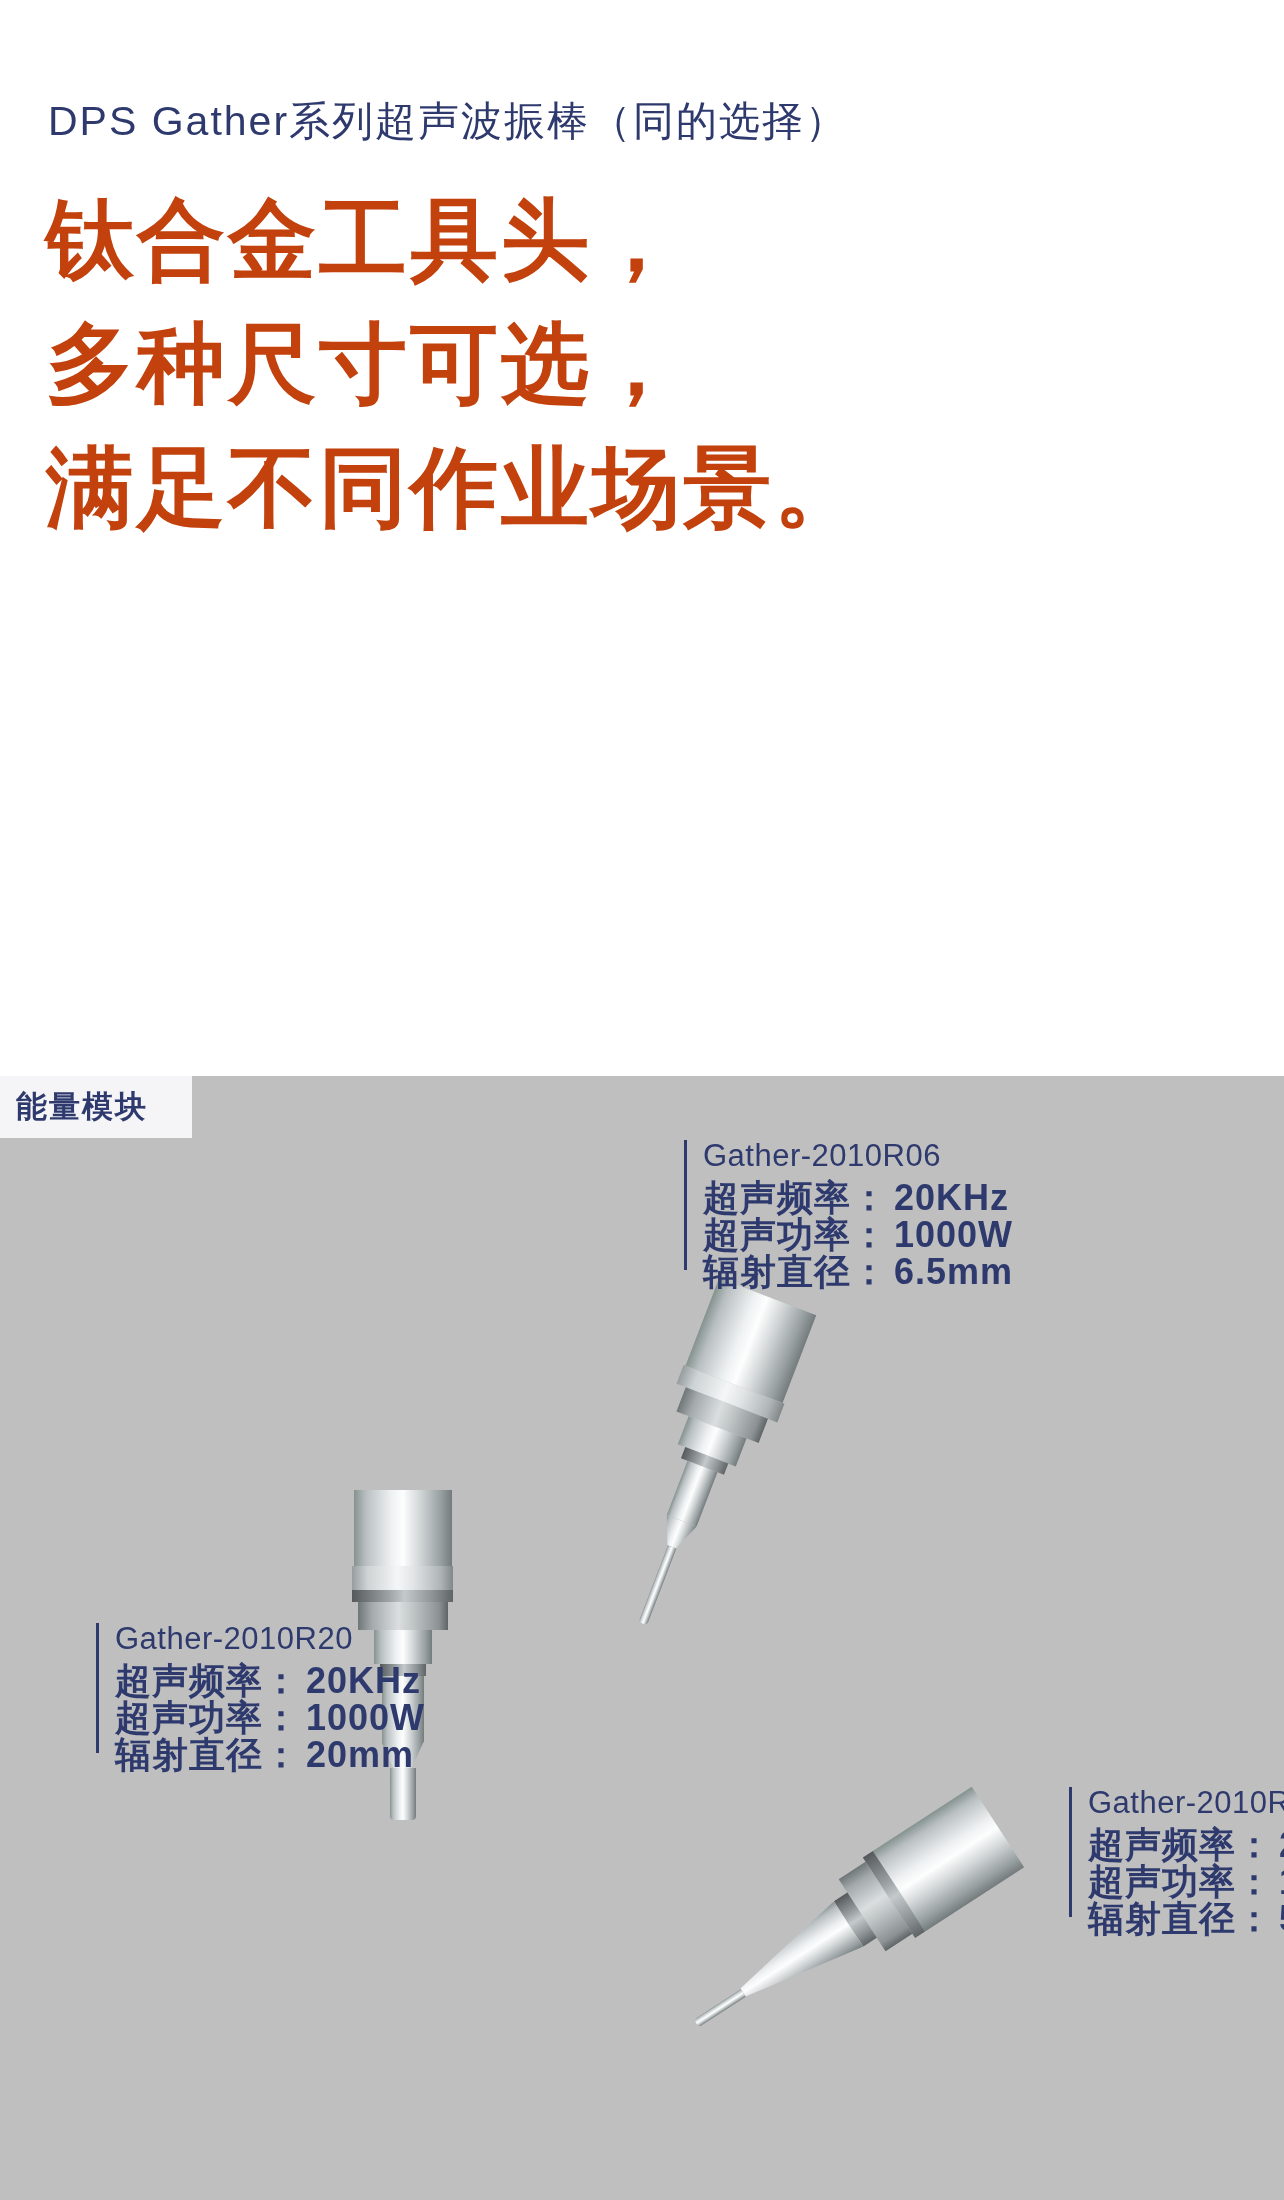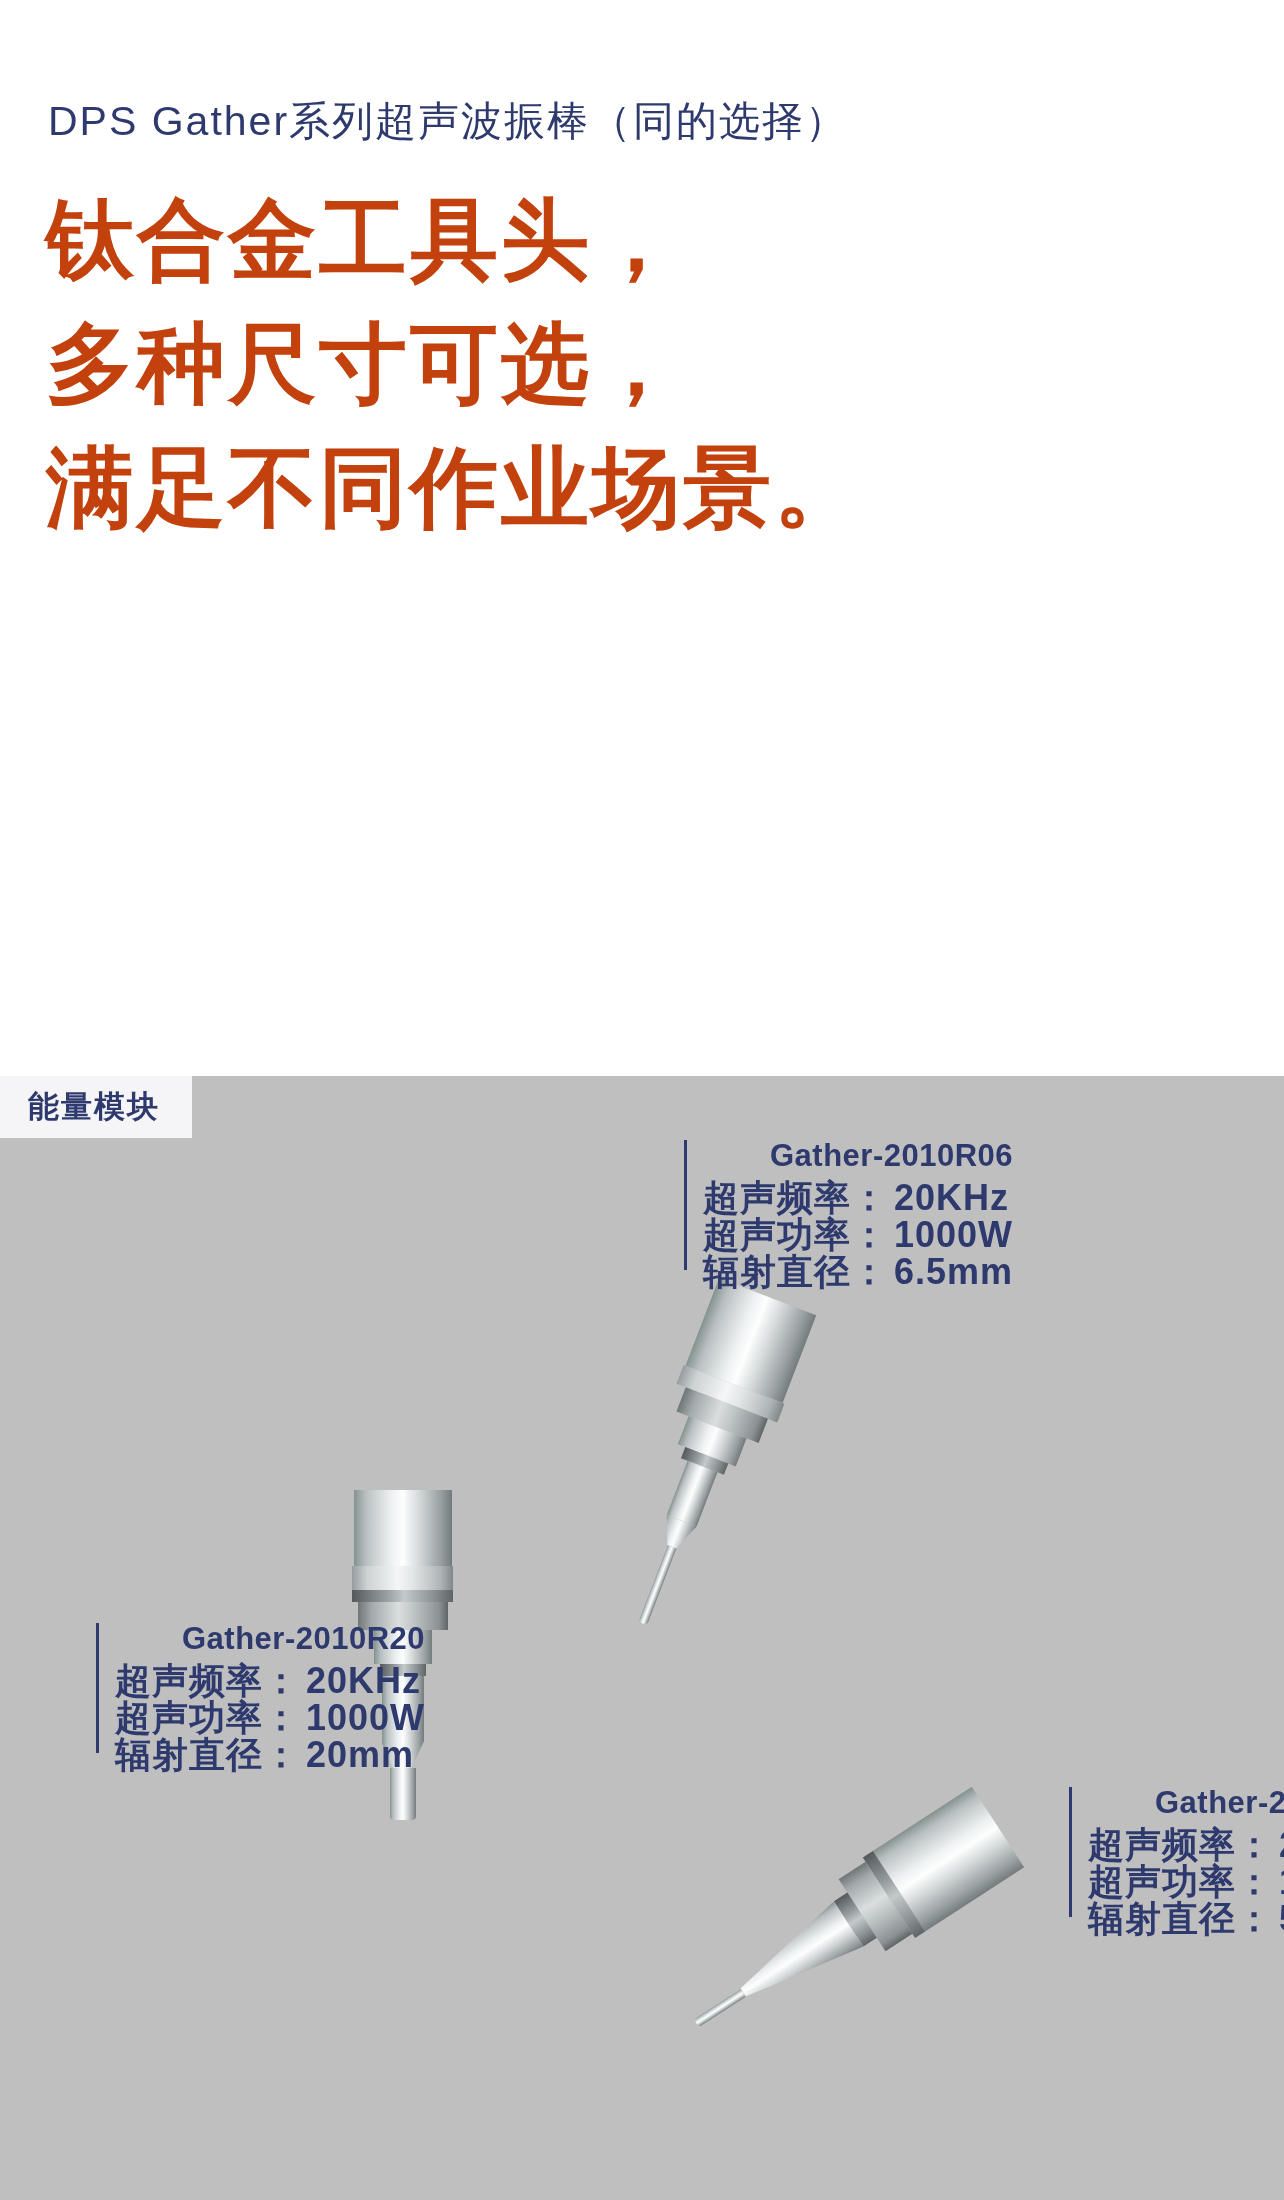--- a/index.html
+++ b/index.html
@@ -26,29 +26,29 @@
     color:#58595b; white-space:pre-line;
   }
 
   
   .gray-section {
     position:absolute; left:0; top:1076px; width:1284px; height:1124px;
     background:#bfbfbf;
   }
   .badge {
     position:absolute; left:0; top:0; width:192px; height:62px;
-    background:#f5f4f6; box-sizing:border-box; padding-left:28px;
+    background:#f5f4f6; box-sizing:border-box; padding-left:16px;
     font-size:31px; line-height:62px; font-weight:bold;
     letter-spacing:2px; color:#2e3a6d;
   }
 
   
   .spec-block { position:absolute; display:flex; color:#2e3a6d; }
   .spec-rule  { width:3px; height:130px; background:#2e3a6d; margin-right:16px; flex:0 0 3px; }
-  .spec-title { font-size:31px; font-weight:bold; letter-spacing:0.5px; line-height:32px; margin:0 0 11px 0; white-space:nowrap;text-align:right; }
+  .spec-title { font-size:31px; font-weight:normal; letter-spacing:0.5px; line-height:32px; margin:0 0 11px 0; white-space:nowrap; }
   .spec-row   { display:flex; font-size:36px; line-height:30px; margin-bottom:7px; letter-spacing:1px; white-space:nowrap;font-weight:bold; }
   .spec-value { margin-left:6px; }
 
   
   .device { position:absolute; }
   .seg { margin:0 auto; }
   .m-body {
     background:linear-gradient(90deg,#84928f 0%,#b9bfc1 12%,#eef1f2 38%,#fdfefe 50%,#d8dcdd 65%,#9aa1a3 88%,#747b7d 100%);
   }
   .m-light {

